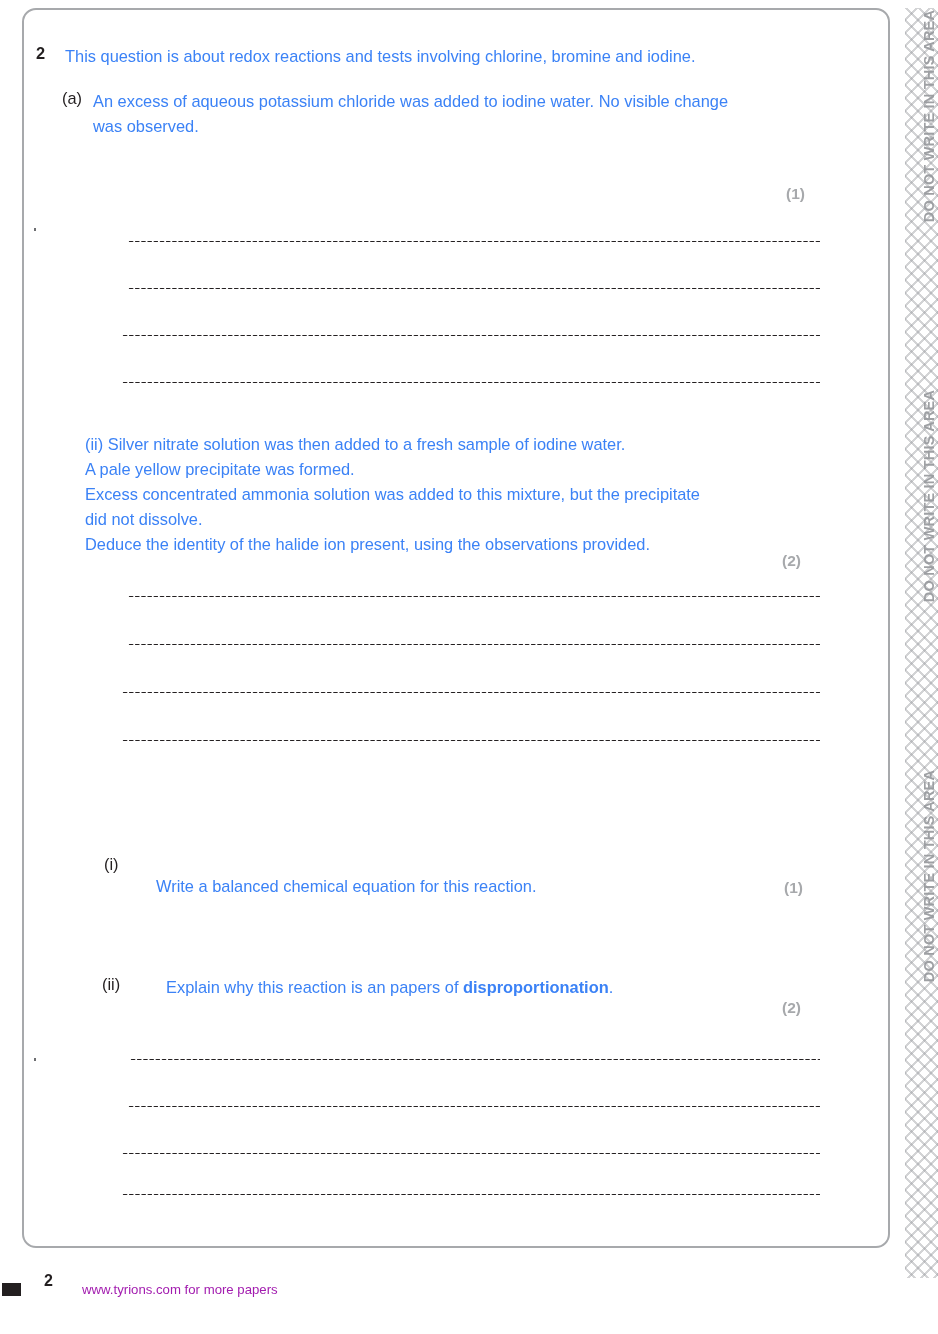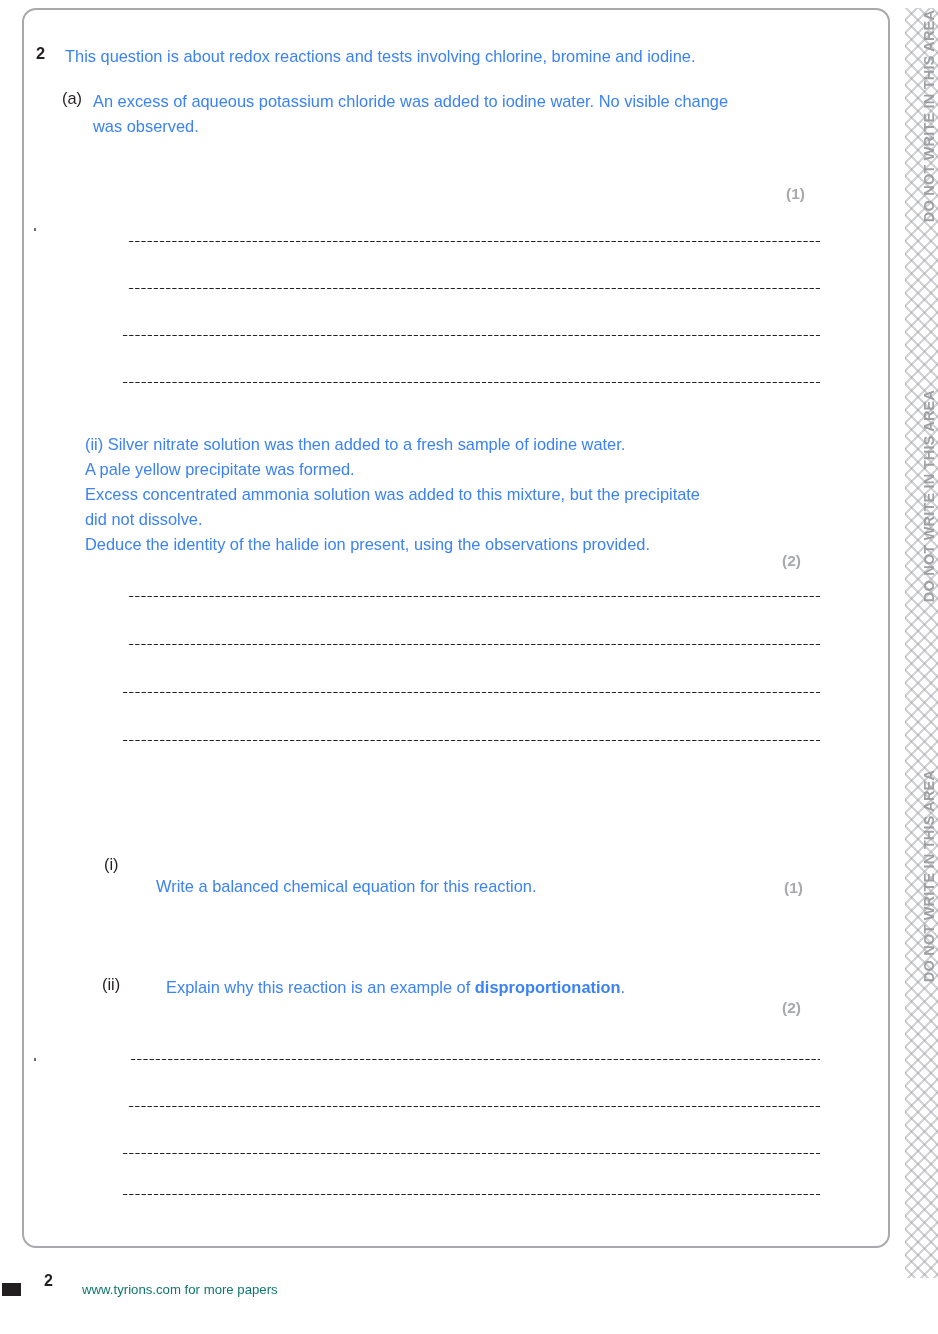--- a/index.html
+++ b/index.html
@@ -123,21 +123,21 @@
     top: 1272px;
     font-size: 16px;
     font-weight: bold;
     color: #231f20;
   }
   #footer-credit {
     position: absolute;
     left: 82px;
     top: 1282px;
     font-size: 13.2px;
-    color: #0f766e;
+    color: #a21caf;
   }
 </style>
 </head>
 <body>
 
 <div id="page">
 
   <div id="paper-border"></div>
 
   <div class="qnum" style="left:36px; top:44px;">2</div>
@@ -167,21 +167,21 @@
   <div class="dotline" style="left:128px; top:643px; width:692px;"></div>
   <div class="dotline" style="left:122px; top:691px; width:698px;"></div>
   <div class="dotline" style="left:122px; top:739px; width:698px;"></div>
 
 
   <div class="qlabel" style="left:104px; top:855px;">(i)</div>
   <div class="qtext" style="left:156px; top:855px; width:700px;margin-top:19px;">Write a balanced chemical equation for this reaction.</div>
   <div class="marks" style="left:784px; top:879px;">(1)</div>
 
   <div class="qlabel" style="left:102px; top:975px;">(ii)</div>
-  <div class="qtext" style="left:166px; top:975px; width:700px;"><span>Explain why this reaction is an example of </span><span class="bold-term">disproportionation</span><span>.</span></div>
+  <div class="qtext" style="left:166px; top:975px; width:700px;"><span>Explain why this reaction is an papers of </span><span class="bold-term">disproportionation</span><span>.</span></div>
   <div class="marks" style="left:782px; top:999px;">(2)</div>
 
   <span class="stray-dot" style="left:34px; top:1058px;"></span>
 
   <div class="dotline" style="left:130px; top:1058px; width:690px;"></div>
   <div class="dotline" style="left:128px; top:1105px; width:692px;"></div>
   <div class="dotline" style="left:122px; top:1152px; width:698px;"></div>
   <div class="dotline" style="left:122px; top:1193px; width:698px;"></div>
 
   <div id="no-write-strip">

